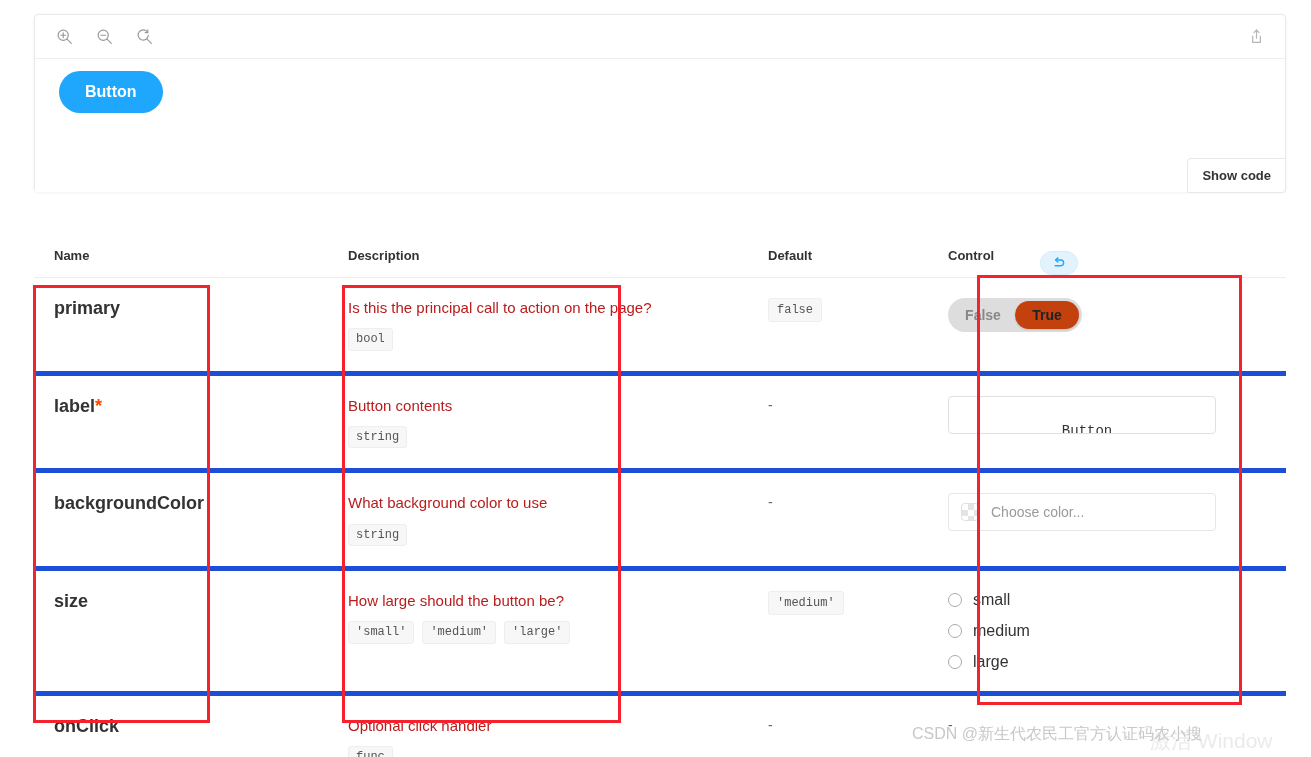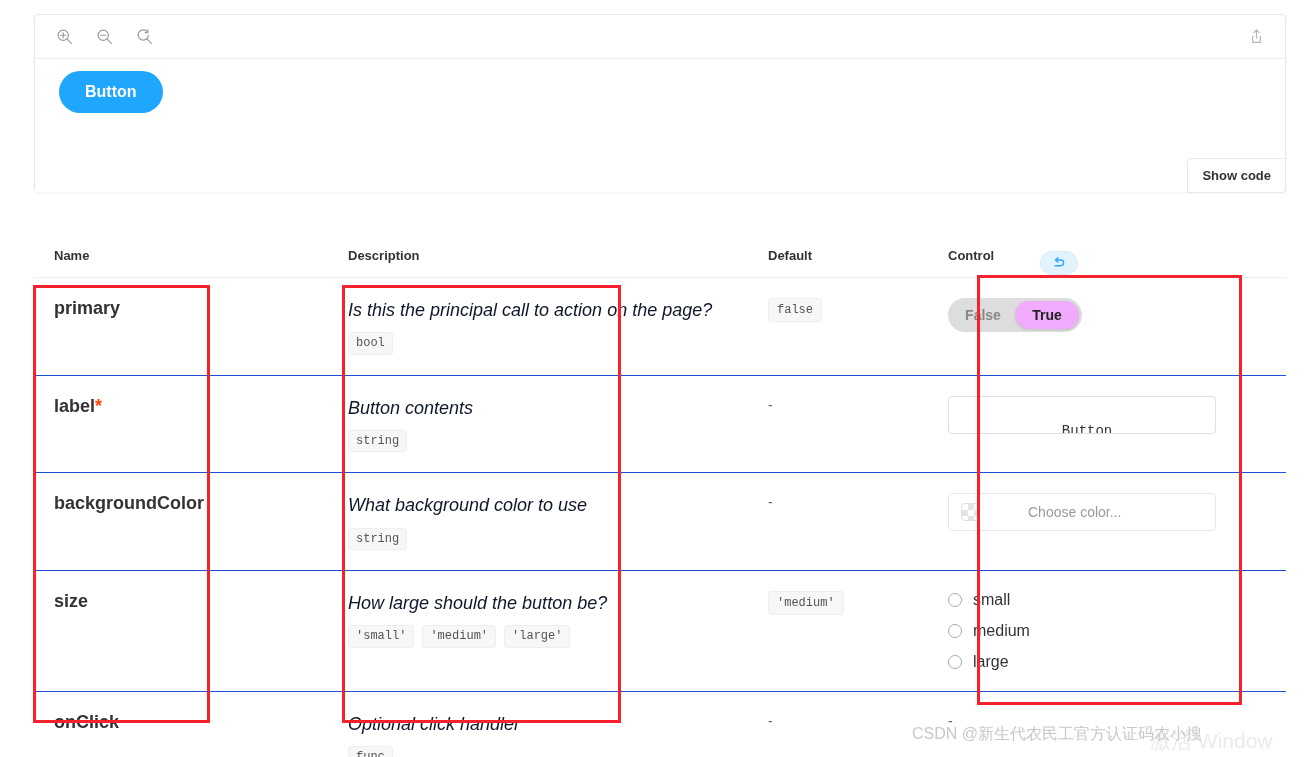--- a/index.html
+++ b/index.html
@@ -88,42 +88,41 @@
     color: #333333;
     padding: 0 0 14px 0;
     vertical-align: bottom;
     background: #ffffff;
   }
   .args-table th.c-name  { width: 300px; padding-left: 20px; }
   .args-table th.c-desc  { width: 420px; padding-left: 14px; }
   .args-table th.c-def   { width: 180px; padding-left: 14px; }
   .args-table th.c-ctrl  { padding-left: 14px; }
 
-  .args-table tbody tr { border-top: 1px solid #1d4ed8; }
+  .args-table tbody tr { border-top: 5px solid #1d4ed8; }
   .args-table tbody tr:first-child { border-top: 1px solid #eeeeee; }
   .args-table td {
     vertical-align: top;
     padding: 20px 0 20px 0;
     background: #ffffff;
   }
   td.c-name  { padding-left: 20px; }
   td.c-desc  { padding-left: 14px; }
   td.c-def   { padding-left: 14px; }
   td.c-ctrl  { padding-left: 14px; }
 
   .prop-name {
     font-size: 18px; font-weight: bold; color: #333333;
     white-space: nowrap;
   }
   .req-star { color: #ff4400; font-weight: bold; }
 
   .desc-text {
-    font-size: 18px; color: #0f172a; line-height: 1.35;
+    font-size: 15px; color: #b91c1c; line-height: 1.35;
     margin-bottom: 10px;
-    font-style: italic;
   }
   .type-row { display: flex; gap: 8px; flex-wrap: wrap; }
   .type-pill {
     display: inline-block;
     font-family: "Liberation Mono", monospace;
     font-size: 12px;
     color: #555555;
     background: #f7f7f7;
     border: 1px solid #eeeeee;
     border-radius: 3px;
@@ -170,21 +169,21 @@
   .bool-seg {
     flex: 1 1 50%;
     text-align: center;
     font-size: 14px;
     font-weight: bold;
     color: #888888;
     line-height: 28px;
     border-radius: 15px;
   }
   .bool-seg.active {
-    background: #f0abfc;
+    background: #c2410c;
     color: #222222;
     box-shadow: 0 1px 2px rgba(0,0,0,0.14);
   }
 
   .text-control {
     position: relative;
     width: 268px;
     height: 38px;
     border: 1px solid #e0e0e0;
     border-radius: 4px;
@@ -222,21 +221,20 @@
     background-image:
       linear-gradient(45deg, #e4e4e4 25%, transparent 25%, transparent 75%, #e4e4e4 75%),
       linear-gradient(45deg, #e4e4e4 25%, transparent 25%, transparent 75%, #e4e4e4 75%);
     background-size: 12px 12px;
     background-position: 0 0, 6px 6px;
   }
   .color-placeholder {
     font-size: 14px;
     color: #9a9a9a;
     font-family: "Liberation Sans", sans-serif;
-    margin-left: 37px;
   }
 
   .radio-group { display: flex; flex-direction: column; gap: 13px; }
   .radio-row { display: flex; align-items: center; cursor: pointer; }
   .radio-circle {
     width: 14px; height: 14px;
     border: 1px solid #aaaaaa;
     border-radius: 50%;
     background: #ffffff;
     margin-right: 11px;

